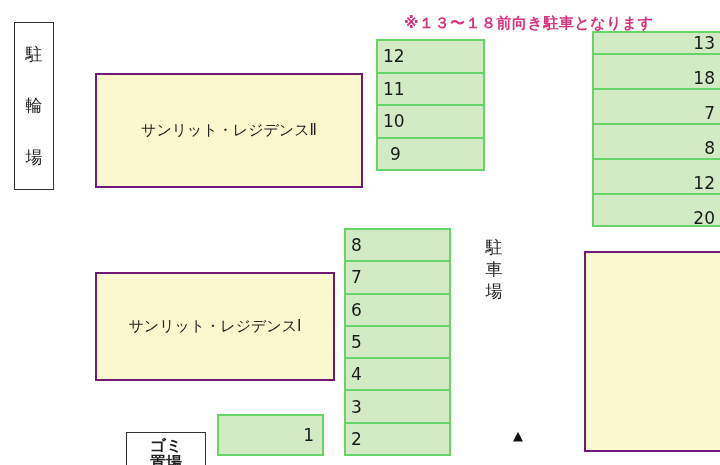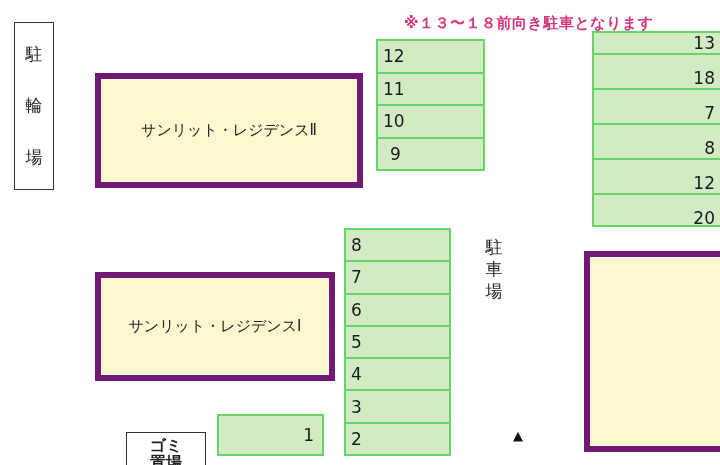--- a/index.html
+++ b/index.html
@@ -3,21 +3,21 @@
 <meta charset="utf-8">
 <style>
   html, body { margin:0; padding:0; }
   body { width:720px; height:465px; background:#ffffff; position:relative; overflow:hidden;
          font-family:"DejaVu Sans", "Liberation Sans", sans-serif; }
   .abs { position:absolute; box-sizing:border-box; }
   .notice { left:404px; top:6px; font-size:15px; font-weight:bold; color:#d6337f; letter-spacing:0.5px; white-space:nowrap;margin-top:8px; }
   .bike { left:14px; top:22px; width:40px; height:168px; border:1.5px solid #333; background:#fff;
           display:flex; flex-direction:column; justify-content:space-around; align-items:center; padding:6px 0; }
   .bike span { font-size:17px; color:#222; }
-  .bldg { background:#fbf7cf; border:6px solid #701a75; display:flex; align-items:center; justify-content:center; }
+  .bldg { background:#fbf7cf; border:2px solid #701a75; display:flex; align-items:center; justify-content:center; }
   .bldg span { font-size:15px; color:#222; }
   .bldg-right { border-right:none; }
   .stack { display:flex; flex-direction:column; border:2px solid #68d468; background:#d2ebc4; }
   .space { flex:1; border-bottom:2px solid #68d468; display:flex; align-items:center; font-size:17px; color:#1a1a1a; padding:0 5px; }
   .space:last-child { border-bottom:none; }
   .stack.right .space { justify-content:flex-end; }
   .space.indent { padding-left:12px; }
   .lot-label { left:483px; top:236px; width:22px; display:flex; flex-direction:column; align-items:center; }
   .lot-label span { font-size:17px; line-height:22px; color:#222; }
   .trash { left:126px; top:432px; width:80px; height:43px; border:1.5px solid #333; background:#fff;

